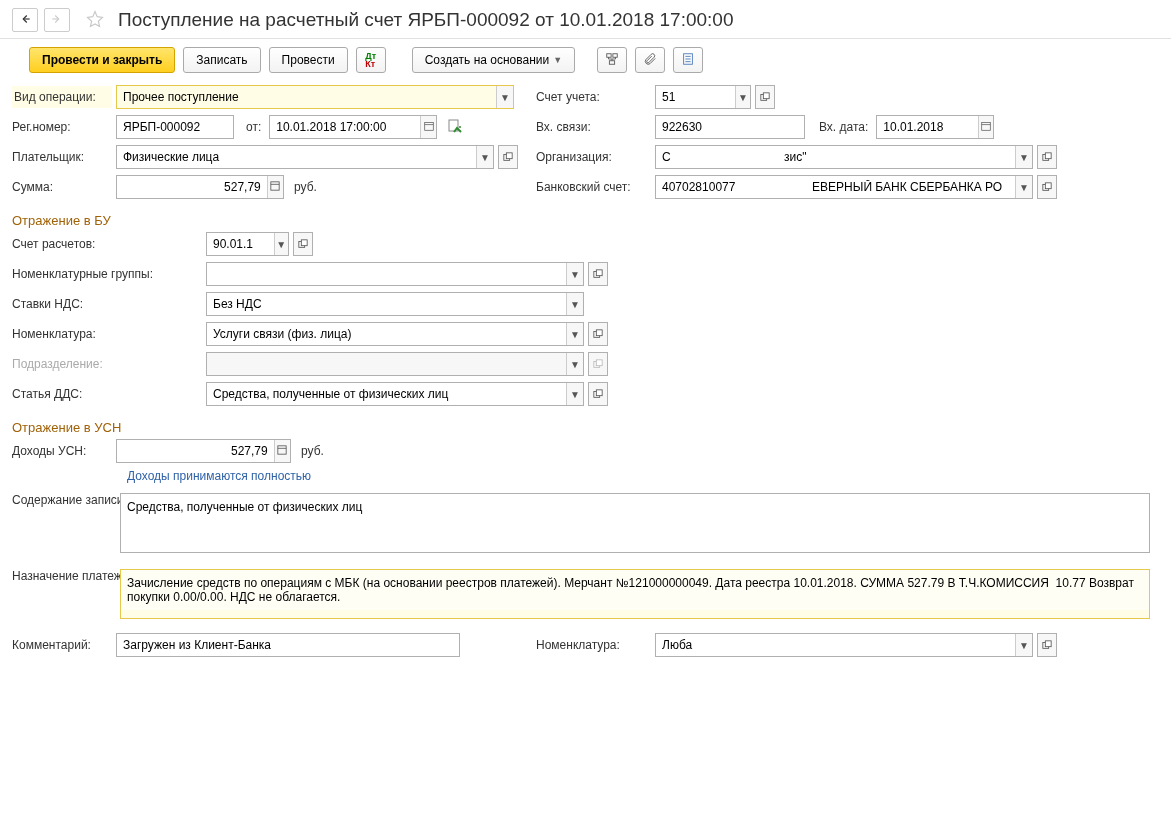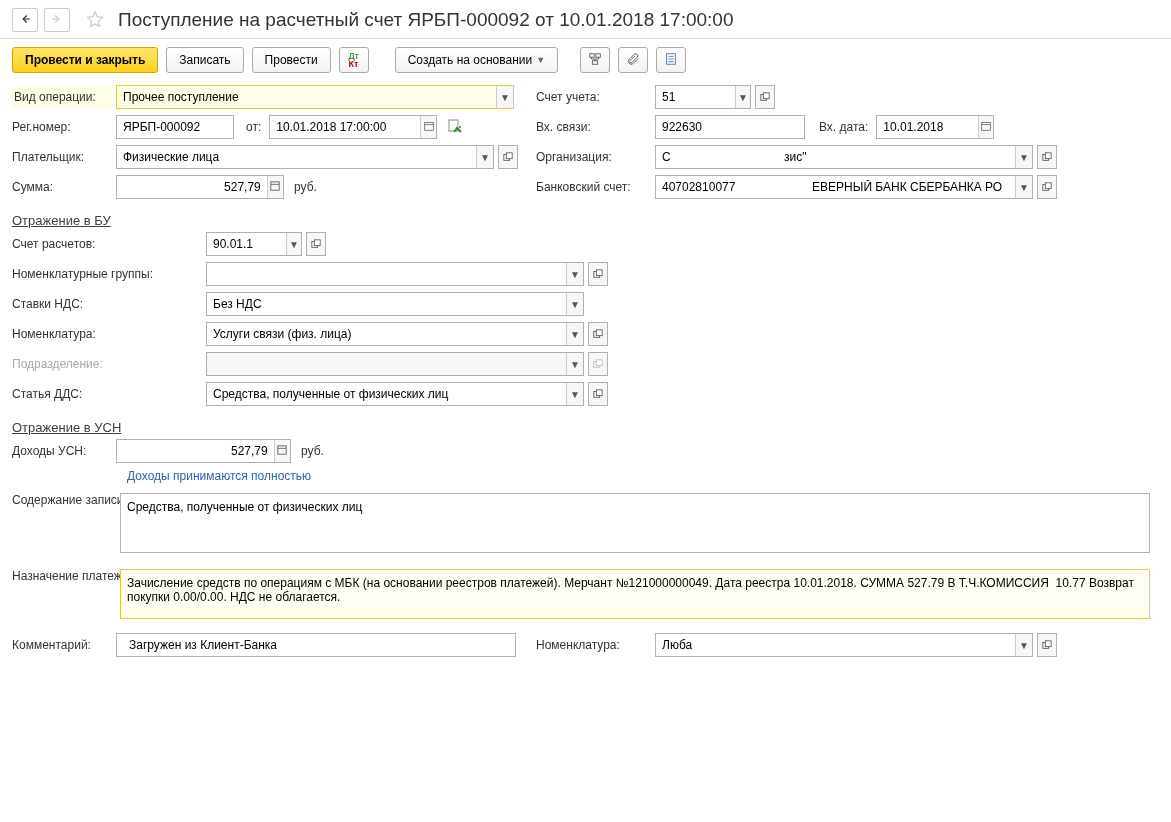--- a/index.html
+++ b/index.html
@@ -2,41 +2,41 @@
 <html><head>
 <meta charset="utf-8">
 <style>
   * { box-sizing: border-box; margin: 0; padding: 0; }
   body { font-family: Arial, sans-serif; font-size: 12px; color: #333; background: #fff; padding: 0; width: 1171px; }
   .topbar { display: flex; align-items: center; padding: 8px 12px 6px 12px; border-bottom: 1px solid #e0e0e0; gap: 6px; }
   .nav-btn { width: 26px; height: 24px; border: 1px solid #ccc; background: #fff; display: flex; align-items: center; justify-content: center; cursor: pointer; border-radius: 2px; }
   .nav-btn svg { width: 14px; height: 14px; }
   .star-btn { width: 22px; height: 22px; display: flex; align-items: center; justify-content: center; cursor: pointer; margin-left: 8px; }
   .page-title { font-size: 19px; font-weight: 400; margin-left: 6px; }
-  .toolbar { display: flex; align-items: center; gap: 8px; padding: 8px 12px; }
+  .toolbar { display: flex; align-items: center; gap: 8px; padding: 8px 29px; }
   .btn { height: 26px; padding: 0 12px; border: 1px solid #aaa; background: linear-gradient(#fff,#f3f3f3); border-radius: 3px; cursor: pointer; font-size: 12px; display: inline-flex; align-items: center; gap: 4px; }
   .btn-primary { background: linear-gradient(#ffe56b,#ffcf20); border: 1px solid #d4a300; font-weight: 600; }
   .btn-icon { width: 30px; justify-content: center; padding: 0; }
   .dtkt { font-size: 9px; line-height: 8px; text-align: left; }
-  .dtkt .d { color:#008000; font-weight:normal;}
+  .dtkt .d { color:#008000; font-weight:bold;}
   .dtkt .k { color:#c00000; font-weight:bold;}
   .form-area { padding: 4px 12px; }
   .row { display: flex; align-items: flex-start; gap: 8px; margin-bottom: 6px; }
   .col-left { width: 516px; display: flex; align-items: center; gap: 4px; }
   .col-right { display: flex; align-items: center; gap: 4px; }
   .label { color: #333; white-space: nowrap; }
   .label-w { width: 100px; }
   .label-w2 { width: 115px; }
   .label-disabled { color: #aaa; }
   .input-wrap { position: relative; display: inline-flex; border: 1px solid #b0b0b0; height: 24px; background: #fff; }
   .input-wrap input { border: none; outline: none; padding: 0 6px; font-size: 12px; width: 100%; background: transparent; }
   .input-btn { width: 18px; border-left: 1px solid #ccc; background: #f7f7f7; display: flex; align-items: center; justify-content: center; cursor: pointer; font-size:10px; color:#555; }
   .input-btn svg { width:10px; height:10px; }
   .hl { background: #fffde5; border: 1px solid #e6c84a; }
-  .section-title { color: #404040; font-size: 13px; padding: 8px 0 4px 0; text-decoration: underline; }
+  .section-title { color: #a16207; font-size: 13px; padding: 8px 0 4px 0; }
   .textarea-wrap { border: 1px solid #b0b0b0; width: 1030px; }
   .textarea-wrap textarea { width: 100%; border: none; outline: none; padding: 6px; font-size: 12px; font-family: Arial, sans-serif; resize: none; }
   .link { color: #3062a8; cursor: pointer; margin-left: 115px; }
   .num-input { text-align: right; }
   .formset { display: flex; flex-direction: column; gap: 0; }
   .field-line { display: flex; align-items: center; margin-bottom: 6px; gap:4px;}
   .field-line .label { width: 190px; }
   .gapspan { display:inline-block; }
 </style>
 </head>
@@ -244,21 +244,21 @@
             </svg>
           </div>
         </div>
     </div>
   </div>
 
   <div class="section-title">Отражение в БУ</div>
   <div class="formset">
     <div class="field-line">
       <span class="label">Счет расчетов:</span>
-      <div class="input-wrap" style="width:96px;justify-content:space-between;">
+      <div class="input-wrap" style="width:83px;justify-content:space-between;">
         <input value="90.01.1" style="">
         <div class="input-btn">▼</div>
       </div>
       <div class="input-wrap" style="width:20px;">
           <div class="input-btn" style="border:none;width:100%">
             <svg viewBox="0 0 12 12">
               <rect x="1" y="3" width="7" height="7" fill="none" stroke="#555"></rect>
               <rect x="4" y="1" width="7" height="7" fill="#fff" stroke="#555"></rect>
             </svg>
           </div>
@@ -365,21 +365,21 @@
     <div class="textarea-wrap hl" style="height:50px; border:1px solid #e6c84a;">
       <textarea rows="2" style="background: rgb(255, 254, 245);">Зачисление средств по операциям с МБК (на основании реестров платежей). Мерчант №121000000049. Дата реестра 10.01.2018. СУММА 527.79 В Т.Ч.КОМИССИЯ  10.77 Возврат покупки 0.00/0.00. НДС не облагается.</textarea>
     </div>
   </div>
 
   <div style="height:8px;"></div>
 
   <div class="row">
     <div class="col-left">
       <span class="label label-w">Комментарий:</span>
-      <div class="input-wrap" style="width:400px;padding-left:6px;">
+      <div class="input-wrap" style="width:344px;">
         <input value="Загружен из Клиент-Банка" style="">
       </div>
     </div>
     <div class="col-right">
       <span class="label label-w2">Номенклатура:</span>
       <div class="input-wrap" style="width:378px;">
         <input value="Люба" style="">
         <div class="input-btn">▼</div>
       </div>
       <div class="input-wrap" style="width:20px;">

